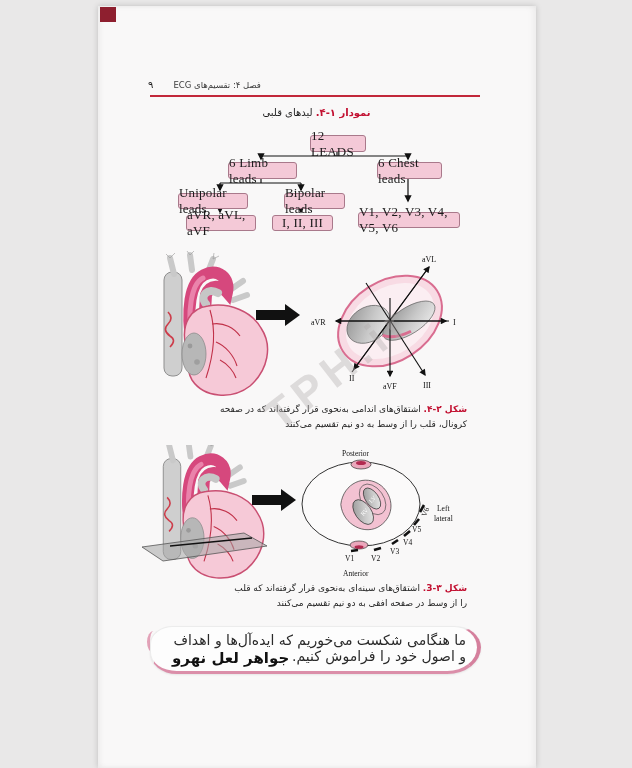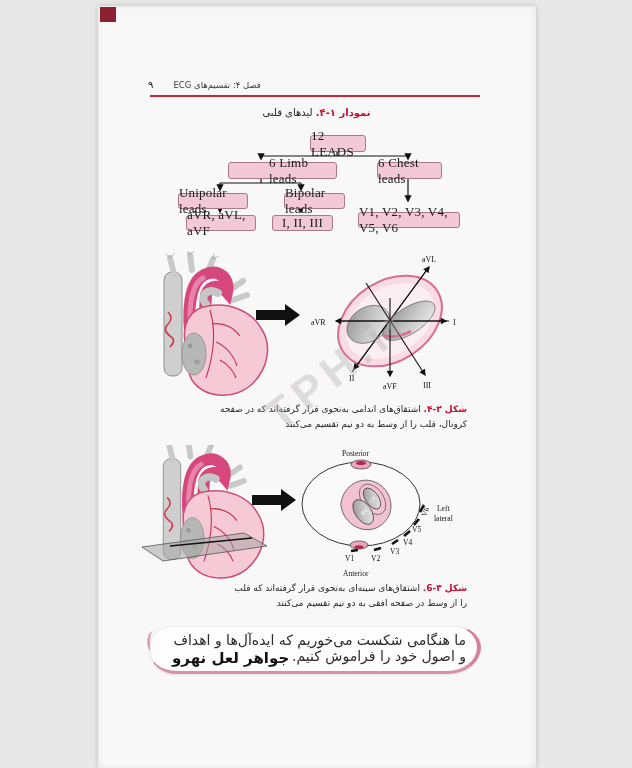--- a/index.html
+++ b/index.html
@@ -88,21 +88,21 @@
     <path d="M121,47 V53 M80,53 H161"></path>
     <path d="M80,53 V60" marker-end="url(#ah)"></path>
     <path d="M161,53 V60" marker-end="url(#ah)"></path>
     <path d="M80,77 V82" marker-end="url(#ah)"></path>
     <path d="M161,77 V82" marker-end="url(#ah)"></path>
     <path d="M268,47 V71" marker-end="url(#ah)"></path>
   </g>
 </svg>
 
 <div class="fc-box" style="left:310px;top:135px;width:54px;height:15px;">12 LEADS</div>
-<div class="fc-box" style="left:228px;top:162px;width:67px;height:15px;padding-left:40px;">6 Limb leads</div>
+<div class="fc-box" style="left:228px;top:162px;width:67px;height:15px;">6 Limb leads</div>
 <div class="fc-box" style="left:377px;top:162px;width:63px;height:15px;">6 Chest leads</div>
 <div class="fc-box" style="left:178px;top:193px;width:68px;height:14px;">Unipolar leads</div>
 <div class="fc-box" style="left:284px;top:193px;width:59px;height:14px;">Bipolar leads</div>
 <div class="fc-box" style="left:186px;top:215px;width:68px;height:14px;">aVR, aVL, aVF</div>
 <div class="fc-box" style="left:272px;top:215px;width:59px;height:14px;">I, II, III</div>
 <div class="fc-box" style="left:358px;top:212px;width:100px;height:14px;">V1, V2, V3, V4, V5, V6</div>
 
 <div class="abs watermark">TPH.ir</div>
 
 <svg class="abs" style="left:140px;top:250px;" width="330" height="150" viewBox="0 0 330 150">
@@ -232,21 +232,21 @@
     <text x="205" y="116">V1</text>
     <text x="231" y="116">V2</text>
     <text x="250" y="109">V3</text>
     <text x="263" y="100">V4</text>
     <text x="272" y="87">V5</text>
     <text x="286" y="72" transform="rotate(-68 286 72)">V6</text>
   </g>
 </svg>
 
 <div class="abs caption caption2">
-  <span class="red">شکل ۳-6.</span>
+  <span class="red">شکل ۳-3.</span>
   <span>اشتقاق‌های سینه‌ای به‌نحوی قرار گرفته‌اند که قلب</span><br>
   <span>را از وسط در صفحه افقی به دو نیم تقسیم می‌کنند</span>
 </div>
 
 <div class="abs quote-left-arc"></div>
 <div class="abs quote-box"></div>
 <div class="abs quote-text">ما هنگامی شکست می‌خوریم که ایده‌آل‌ها و اهداف و اصول خود را فراموش کنیم.</div>
 <div class="abs quote-attr">جواهر لعل نهرو</div>
 
 </body></html>

